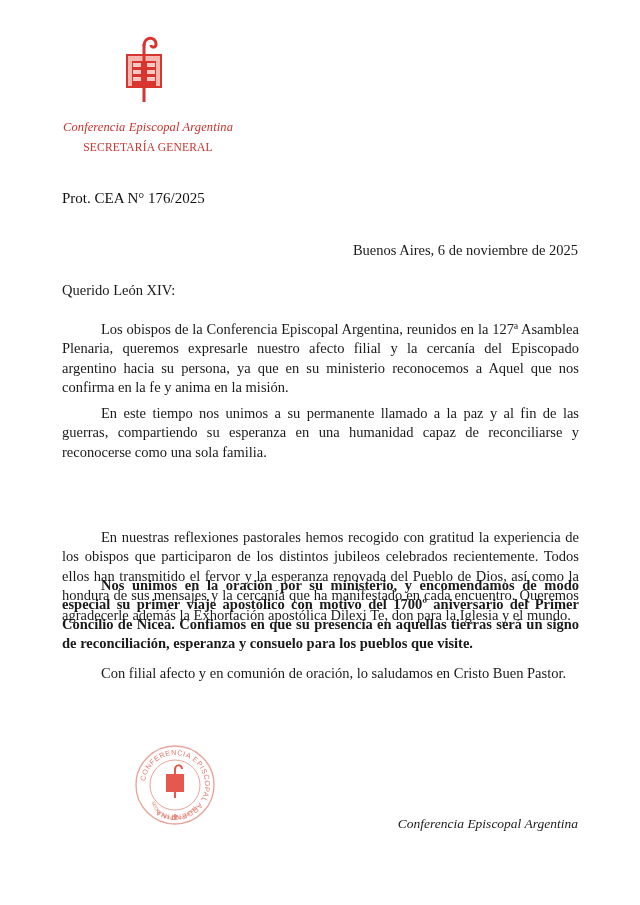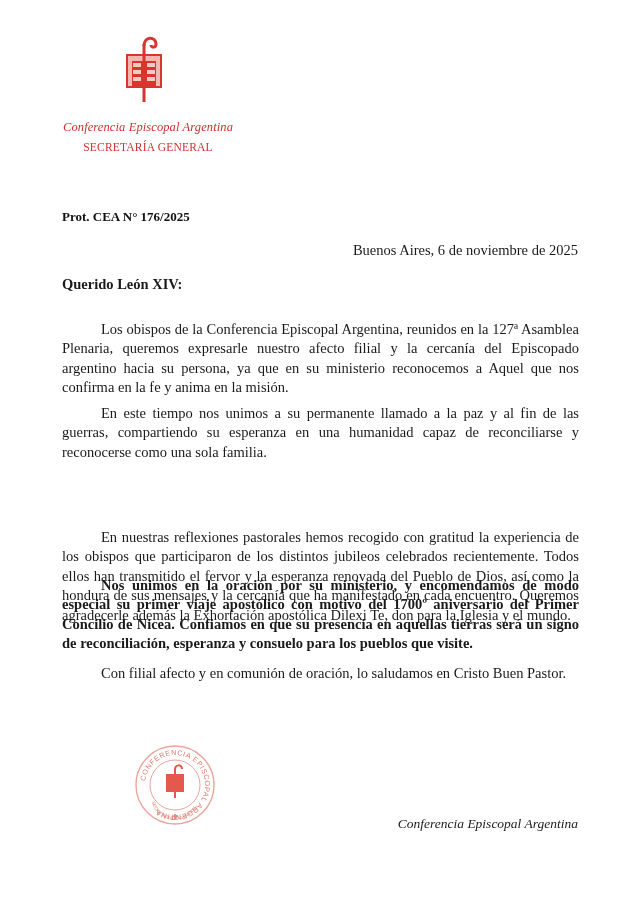--- a/index.html
+++ b/index.html
@@ -4,23 +4,23 @@
   <style>
     html, body { margin: 0; padding: 0; background: #ffffff; }
     body { width: 640px; height: 905px; position: relative; overflow: hidden;
            font-family: "Liberation Serif", "DejaVu Serif", serif; color: #1a1a1a; }
     .abs { position: absolute; }
     .logo { left: 120px; top: 34px; width: 48px; height: 70px; }
     .org-script { left: 62px; top: 120px; width: 172px; text-align: center;
                   font-style: italic; font-size: 12.5px; color: #c8332d; letter-spacing: 0.1px; }
     .secretaria { left: 62px; top: 141px; width: 172px; text-align: center;
                   font-size: 11.5px; color: #c8332d; letter-spacing: 0.2px; }
-    .prot { left: 62px; top: 209px; font-weight: bold; font-size: 13px; color: #111; }
+    .prot { left: 62px; top: 190px; font-weight: normal; font-size: 15px; color: #111; }
     .date { right: 62px; top: 242px; font-size: 14.5px; text-align: left; }
-    .greeting { left: 62px; top: 276px; font-size: 14.5px; font-weight: bold; }
+    .greeting { left: 62px; top: 282px; font-size: 14.5px; }
     .para { left: 62px; width: 517px; font-size: 14.5px; line-height: 19.4px;
             text-align: justify; text-indent: 39px; margin: 0; }
     .p1 { top: 320px; }
     .p2 { top: 404px; }
     .p3 { top: 480px; margin-top: 48px; }
     .p4 { top: 576px; font-weight: bold; }
     .p5 { top: 652px; margin-top: 12px; }
     .seal { left: 134px; top: 744px; width: 82px; height: 82px; }
     .sign { right: 62px; top: 815px; text-align: right; font-style: italic;
             font-size: 13.5px; line-height: 17px; color: #1a1a1a; }

